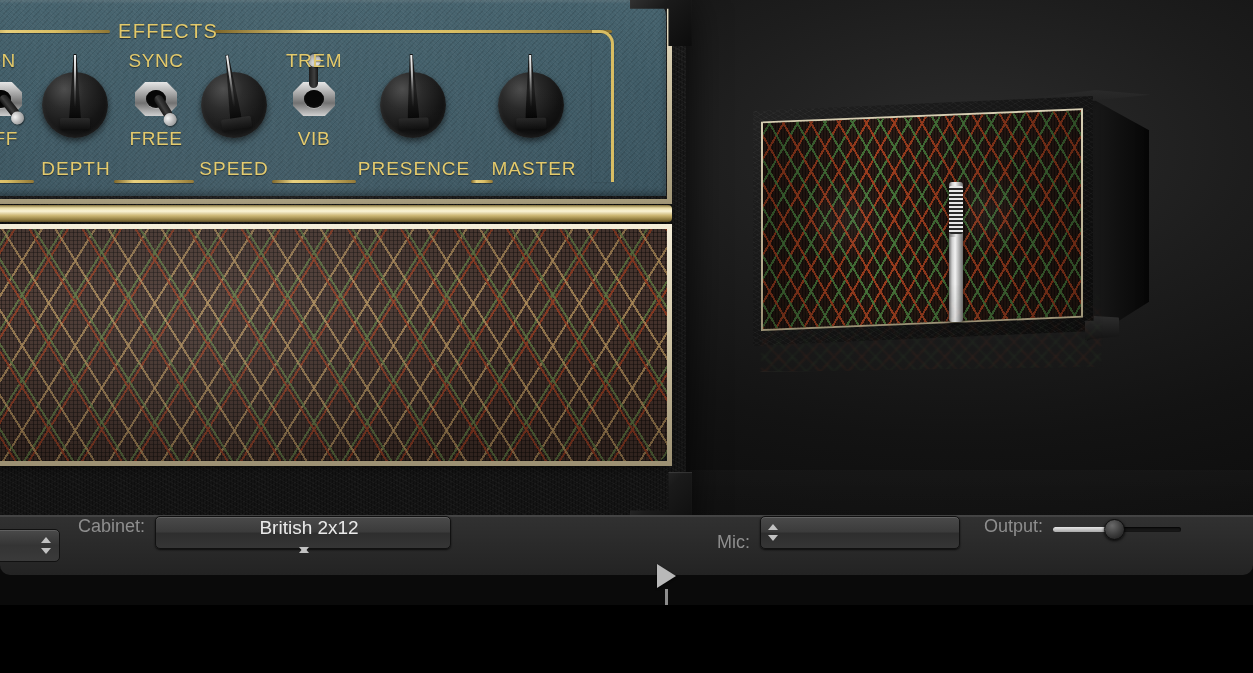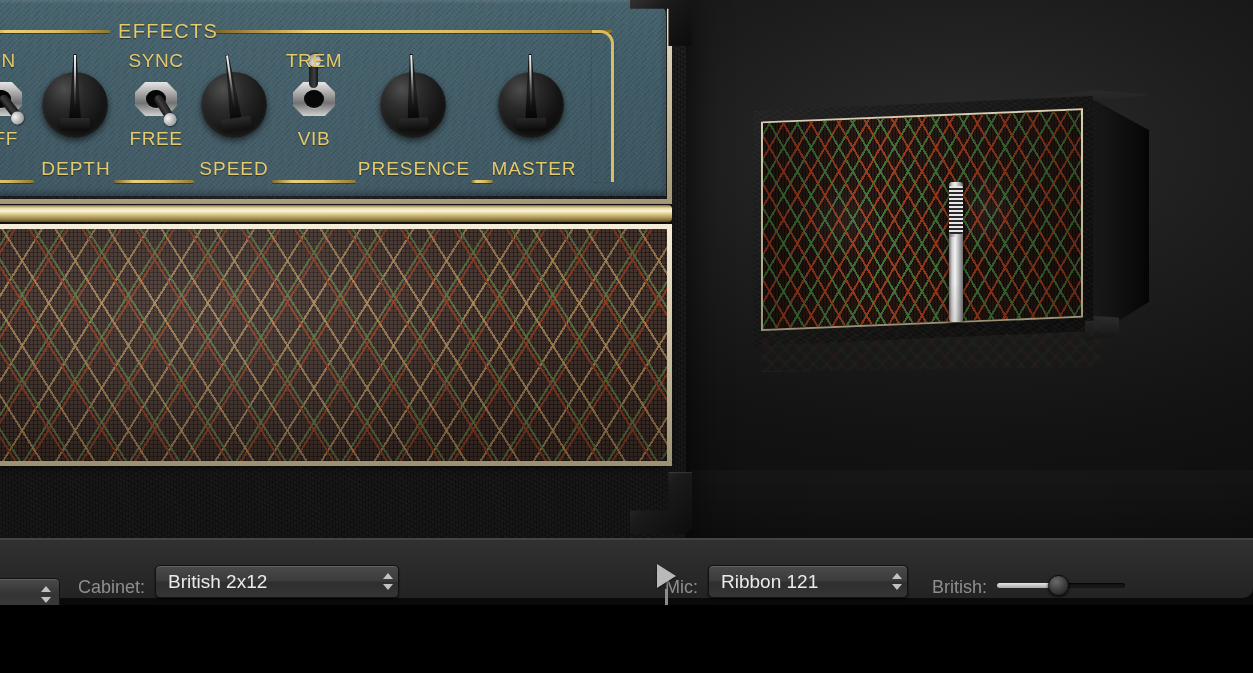--- a/index.html
+++ b/index.html
@@ -268,25 +268,25 @@
         rgba(72,122,60,0.5) 12px 14px, rgba(0,0,0,0) 14px 24px),
       repeating-linear-gradient(-60deg, rgba(160,62,30,0.55) 0 2px, rgba(0,0,0,0) 2px 12px,
         rgba(72,122,60,0.5) 12px 14px, rgba(0,0,0,0) 14px 24px),
       #191919;
     clip-path:polygon(0 0, 100% 6%, 100% 100%, 0 100%);
     border-top:1px solid rgba(200,195,170,0.45);
   }
 
   
   .bottom-bar {
-    position:absolute; left:0; top:538px; width:1253px; height:60px;
+    position:absolute; left:0; top:515px; width:1253px; height:60px;
     background:linear-gradient(to bottom, #313131 0%, #2b2b2b 42%, #232323 100%);
     border-top:1px solid #444; border-radius:0 0 10px 10px;
     box-shadow:inset 0 1px 0 rgba(255,255,255,0.09);
-    display:flex; align-items:flex-end;
+    display:flex; align-items:flex-start;
   }
   .below-bar { position:absolute; left:0; top:605px; width:1253px; height:68px; background:#000; }
 
   .bar-label { color:#8e8e8e; font-size:18px; padding:0 10px; white-space:nowrap; }
 
   .popup {
     position:relative; height:33px; border-radius:5px;
     background:linear-gradient(to bottom, #4a4a4a 0%, #3b3b3b 48%, #2e2e2e 52%, #353535 100%);
     border:1px solid #111;
     box-shadow:inset 0 1px 0 rgba(255,255,255,0.14), 0 1px 2px rgba(0,0,0,0.7);
@@ -466,39 +466,38 @@
       <div style="position:absolute; right:6px; top:13px; width:22px; height:33px;">
         <div class="stepper">
           <i class="up"></i>
           <i class="dn"></i>
         </div>
       </div>
     </div>
 
     <span class="bar-label" style="margin-left:6px;">Cabinet:</span>
 
-    <div class="popup" style="width:244px;">
+    <div class="popup" style="width:296px;flex-direction:column;">
       <span class="val">British 2x12</span>
       <div class="stepper">
         <i class="up"></i>
         <i class="dn"></i>
       </div>
     </div>
 
     <span class="bar-label" style="margin-left:256px;margin-top:16px;">Mic:</span>
 
     <div class="popup" style="width:200px;">
-      <span class="val">Ribbon 121</span>
       <div class="stepper">
         <i class="up"></i>
         <i class="dn"></i>
       </div>
     </div>
 
-    <span class="bar-label" style="margin-left:14px;">British:</span>
+    <span class="bar-label" style="margin-left:14px;">Output:</span>
 
     <div class="slider">
       <div class="track"></div>
       <div class="fill" id="out-fill" style="width: 61.86px;"></div>
       <div class="thumb" id="out-thumb" style="left: 51.36px;"></div>
     </div>
   </div>
 
   <div class="play-btn"></div>
   <div class="mic-line"></div>

